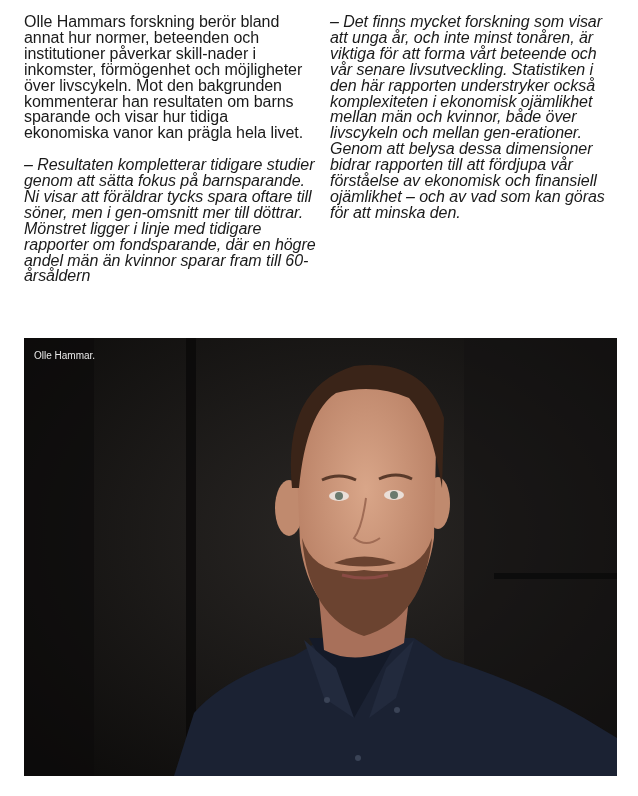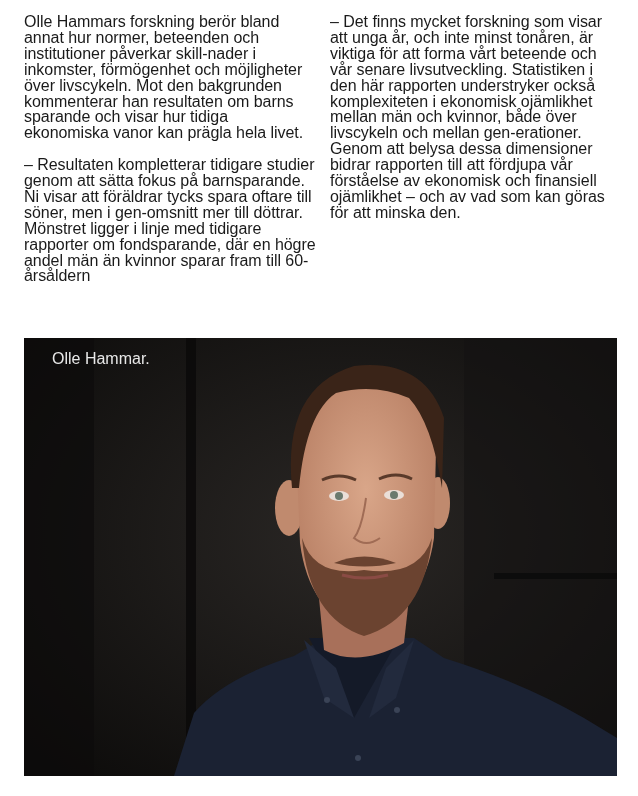--- a/index.html
+++ b/index.html
@@ -2,24 +2,24 @@
 <html><head>
   <meta charset="utf-8">
   <style>
     html, body { margin: 0; padding: 0; background: #ffffff; }
     body { width: 638px; height: 796px; position: relative; overflow: hidden; font-family: "Liberation Sans", sans-serif; color: #1a1a1a; }
     .col { position: absolute; top: 14px; width: 292px; font-size: 16px; line-height: 15.9px; letter-spacing: -0.05px; }
     .col-left { left: 24px; }
     .col-right { left: 330px; width: 290px; }
     .para { margin: 0 0 15.9px 0; }
     .q { font-weight: bold; margin: 0; }
-    .a { margin: 0; }
+    .a { margin: 0; font-style: italic; }
     .photo { position: absolute; left: 24px; top: 338px; width: 593px; height: 438px; overflow: hidden; background: #121110; }
     .photo svg { position: absolute; left: 0; top: 0; }
-    .caption { position: absolute; left: 10px; top: 12px; font-size: 16px; color: #e8e8e8; margin-left: 18px; }
+    .caption { position: absolute; left: 10px; top: 12px; font-size: 10px; color: #e8e8e8; }
   </style>
 </head>
 <body>
 
 <div class="col col-left">
   <p class="para">Olle Hammars forskning berör bland annat hur normer, beteenden och institutioner påverkar skill-nader i inkomster, förmögenhet och möjligheter över livscykeln. Mot den bakgrunden kommenterar han resultaten om barns sparande och visar hur tidiga ekonomiska vanor kan prägla hela livet.</p>
   <p class="a">– Resultaten kompletterar tidigare studier genom att sätta fokus på barnsparande. Ni visar att föräldrar tycks spara oftare till söner, men i gen-omsnitt mer till döttrar. Mönstret ligger i linje med tidigare rapporter om fondsparande, där en högre andel män än kvinnor sparar fram till 60-årsåldern</p>
 </div>
 
 <div class="col col-right">

